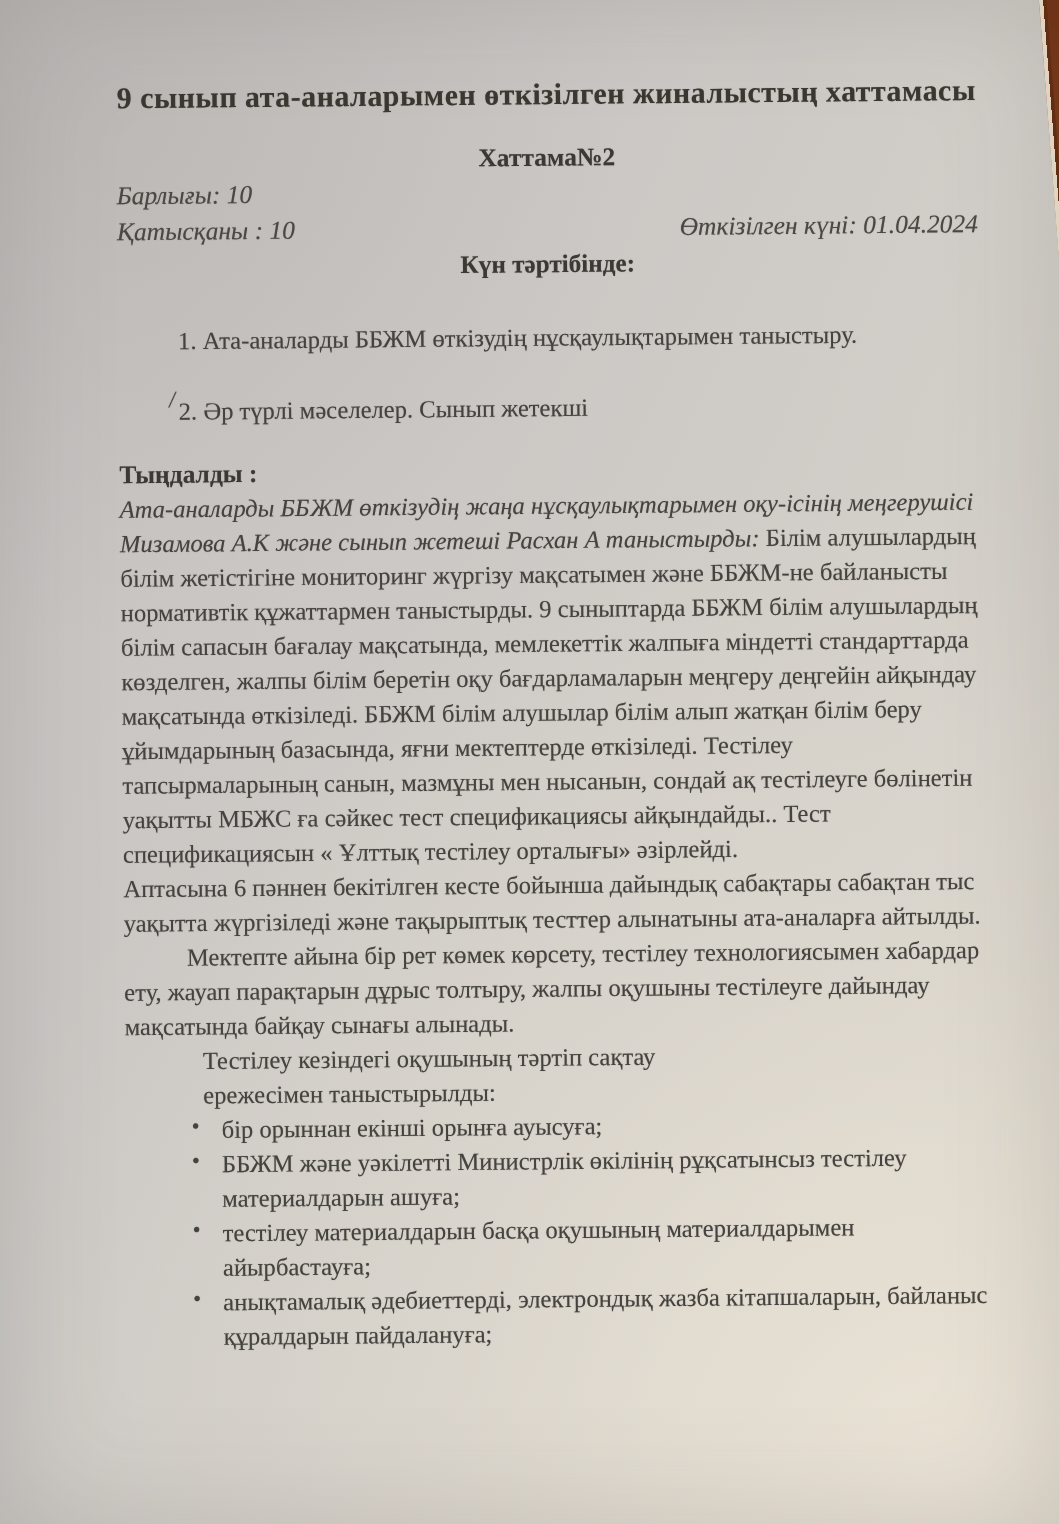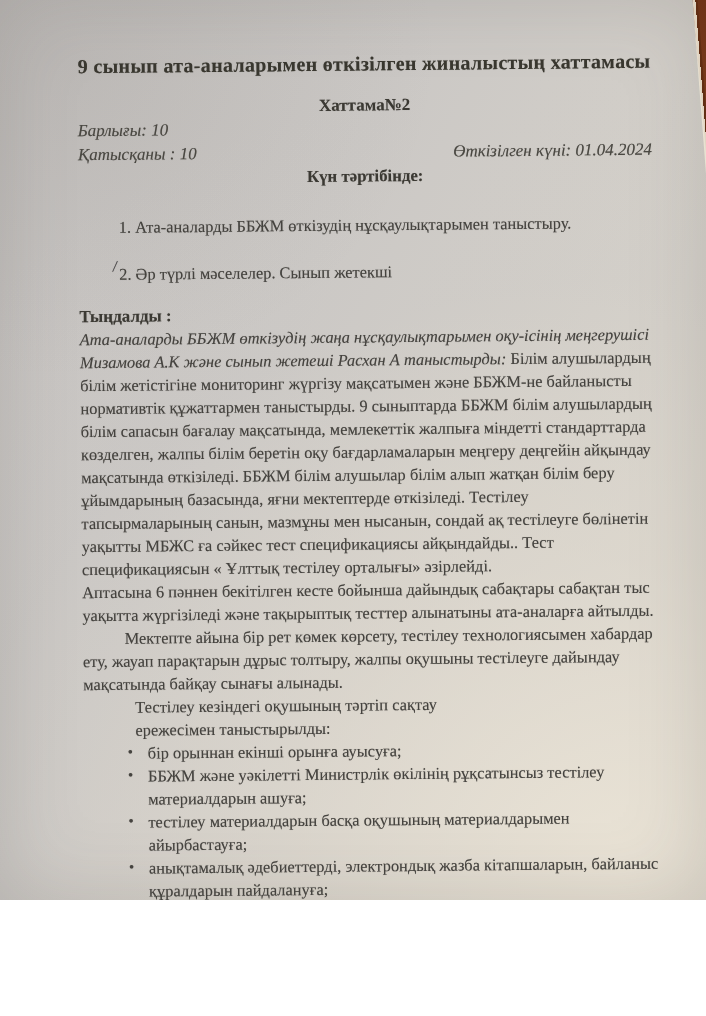--- a/index.html
+++ b/index.html
@@ -1,21 +1,21 @@
 <!DOCTYPE html>
 <html><head>
 <meta charset="utf-8">
 <style>
   html, body { margin:0; padding:0; }
   body {
     width:706px; height:1016px; overflow:hidden;
     font-family:"Liberation Serif","DejaVu Serif",serif;
   }
   .photo {
-    position:relative; width:706px; height:900px; overflow:hidden;
+    position:relative; width:706px; height:1016px; overflow:hidden;
     background:linear-gradient(to bottom, #6e3318 0%, #8c4722 30%, #a05a30 70%, #aa6236 100%);
   }
   
   .paper {
     position:absolute; inset:0;
     background:
       radial-gradient(130% 90% at 88% 96%, rgba(236,229,215,0.85) 0%, rgba(224,218,207,0.55) 38%, rgba(205,202,198,0.15) 72%, rgba(198,195,192,0) 100%),
       radial-gradient(90% 60% at 8% 6%, rgba(120,115,110,0.14) 0%, rgba(120,115,110,0) 60%),
       linear-gradient(116deg, #c5c2c0 0%, #cbc8c5 38%, #d5d1ca 72%, #dcd7cd 100%);
     clip-path: polygon(0 0, 98.1% 0, 100% 17%, 100% 100%, 0 100%);

